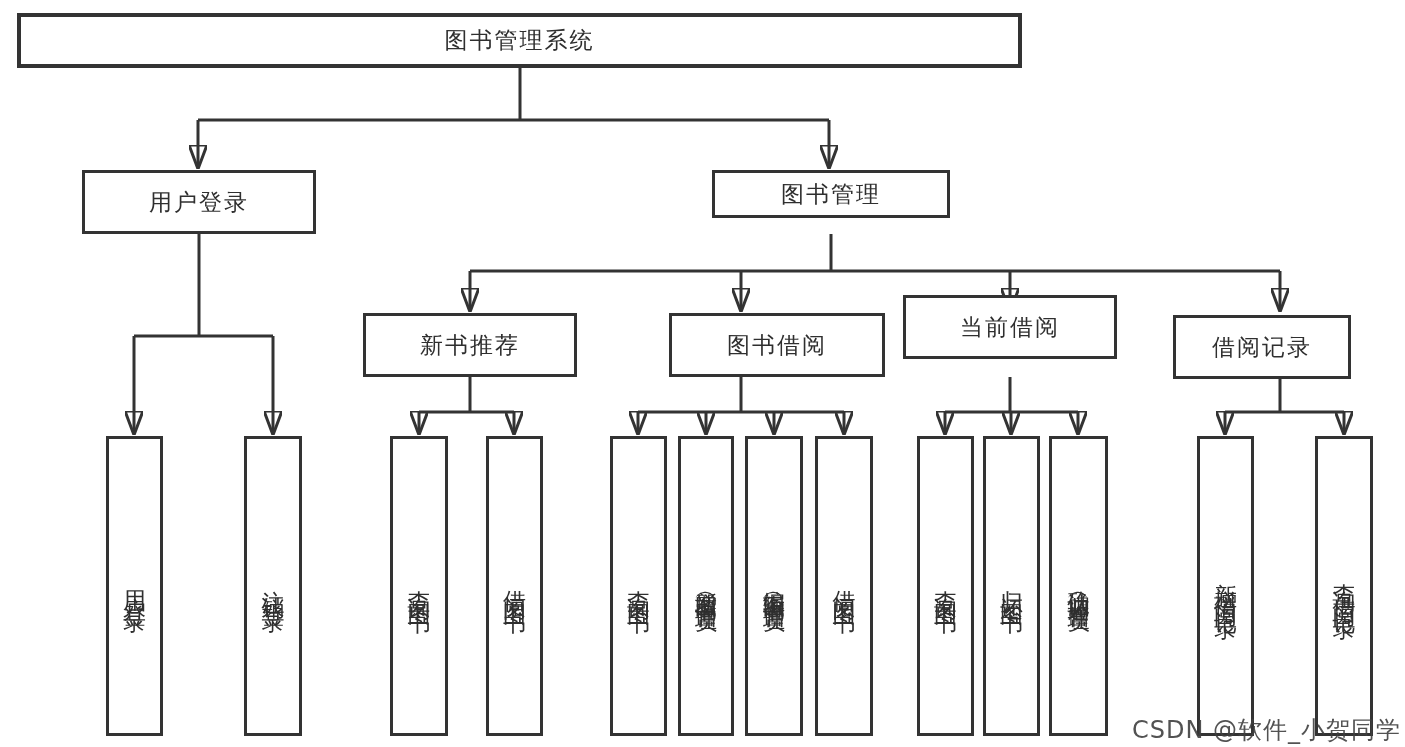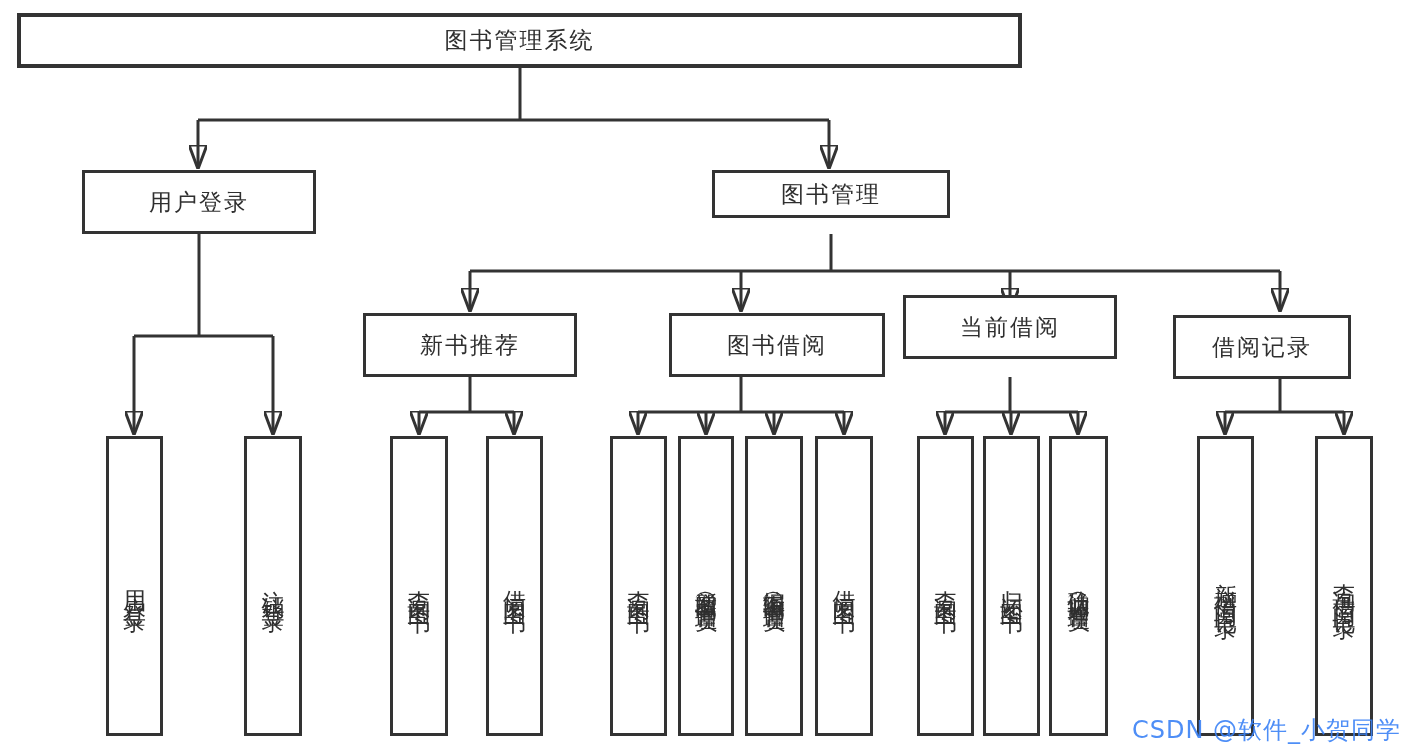--- a/index.html
+++ b/index.html
@@ -53,21 +53,21 @@
   }
   .node.tall .v-label.long {
     font-size: 22px;
     letter-spacing: 3px;
   }
   .watermark {
     position: absolute;
     top: 714px;
     right: 4px;
     font-size: 24px;
-    color: #3b82f6;
+    color: #404040;
     letter-spacing: 1px;
     white-space: nowrap;
     z-index: 3;
     opacity: 0.9;
   }
 </style>
 </head>
 <body>
 
 <div class="canvas">

